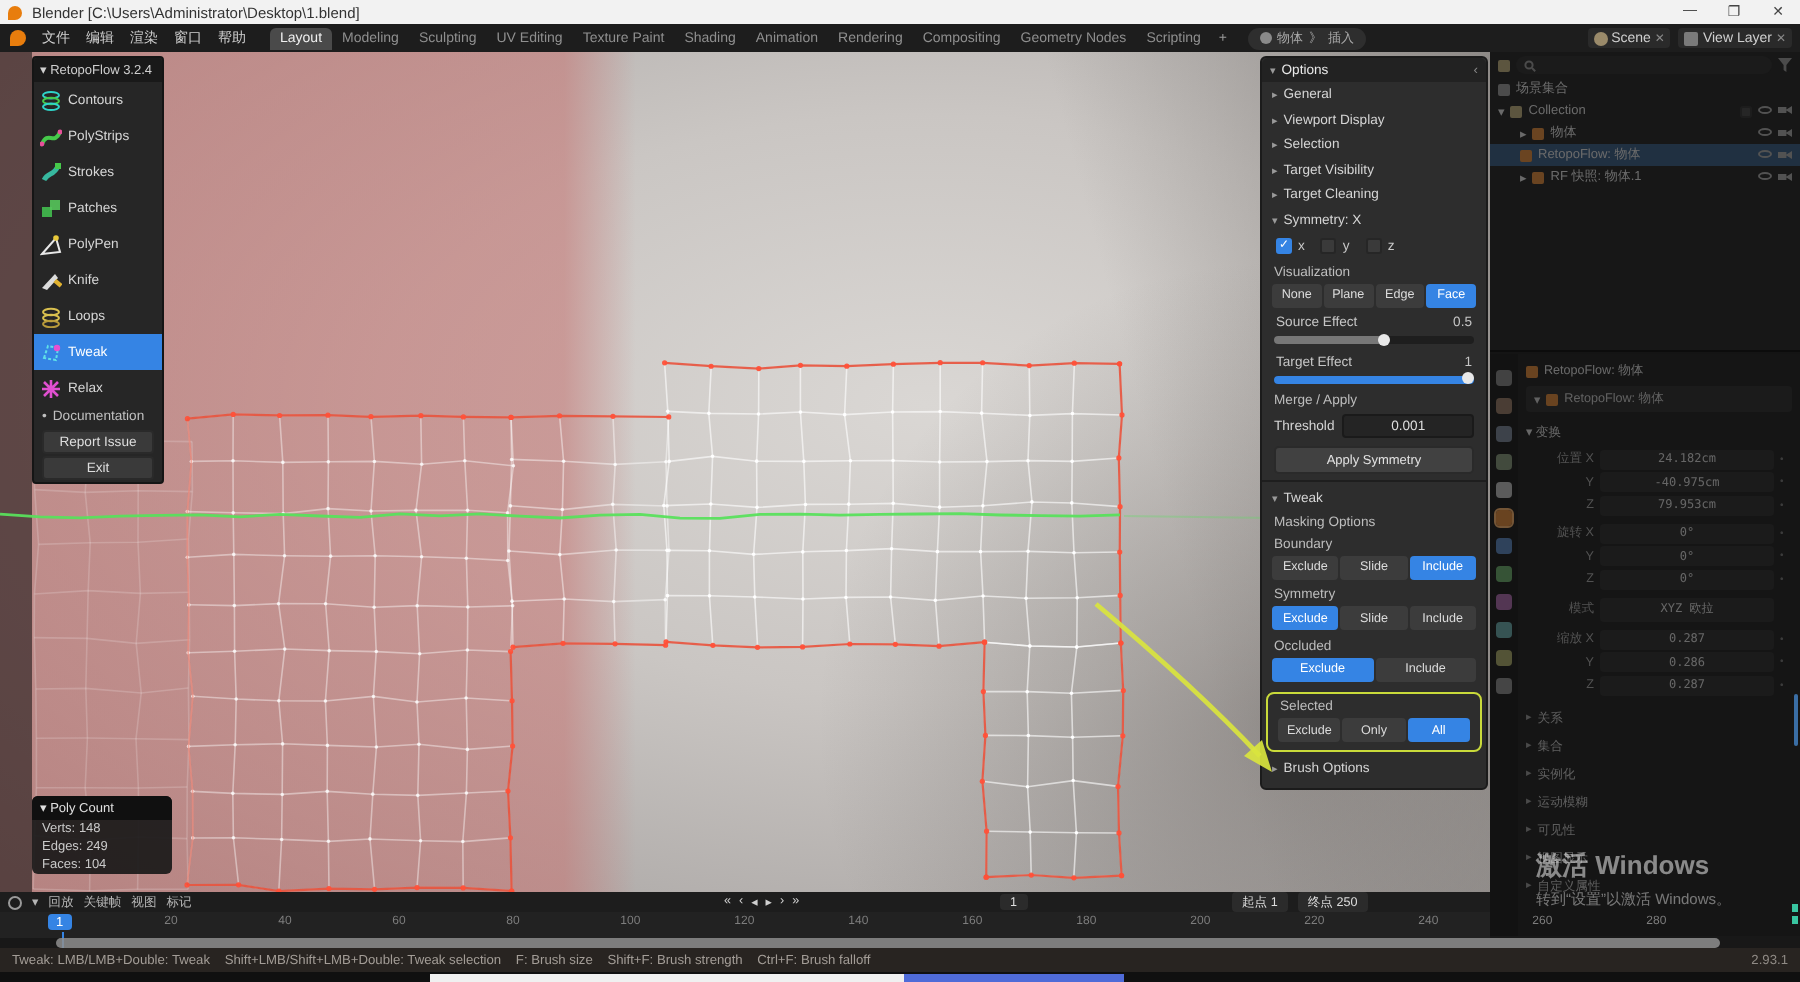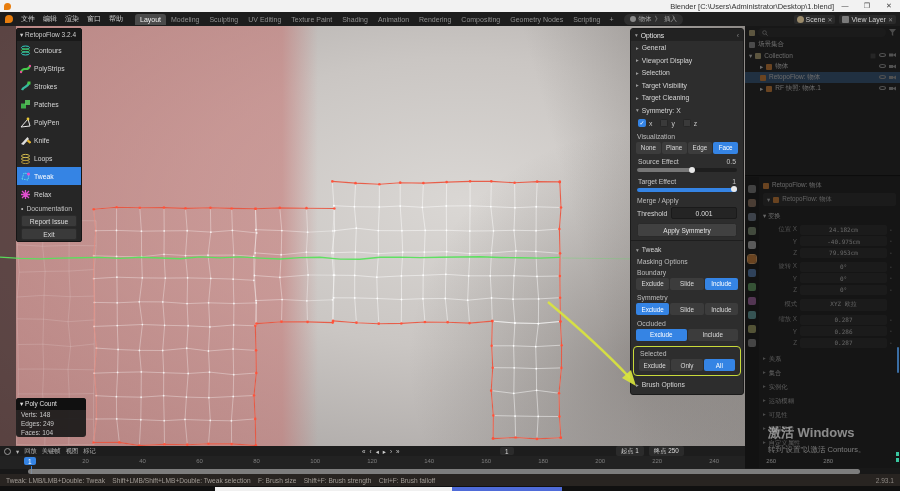--- a/index.html
+++ b/index.html
@@ -1,21 +1,21 @@
 <!DOCTYPE html>
 <html><head>
 <meta charset="utf-8">
 <style>
   * { margin:0; padding:0; box-sizing:border-box; font-family:"Liberation Sans",sans-serif; }
   html,body { width:900px; height:491px; overflow:hidden; background:#181818; position:relative; }
 
   
   #titlebar { position:absolute; top:0; left:0; width:900px; height:12px; background:#f2f2f2; display:flex; align-items:center; font-size:7.5px; color:#333; z-index:60; }
   #titlebar .blogo { width:7px; height:7px; border-radius:50% 50% 50% 0; background:#e87d0d; margin:0 5px 0 4px; }
-  #titlebar .ttl { flex:1;text-align:right; }
+  #titlebar .ttl { flex:1; }
   #titlebar .wbtns { display:flex; gap:0; }
   #titlebar .wbtn { width:22px; text-align:center; font-size:7px; color:#444; }
 
   
   #topbar { position:absolute; top:12px; left:0; width:900px; height:14px; background:#1d1d1d; display:flex; align-items:center; font-size:7px; color:#c8c8c8; z-index:60; }
   #topbar .blogo2 { width:8px; height:8px; border-radius:50% 50% 50% 0; background:#e87d0d; margin:0 4px 0 5px; }
   #topbar .menu { padding:0 4px; color:#cfcfcf; }
   #topbar .tabs { display:flex; margin-left:8px; }
   #topbar .tab { padding:2px 5px; color:#8f8f8f; border-radius:3px 3px 0 0; }
   #topbar .tab.active { background:#4a4a4a; color:#f0f0f0; }
@@ -935,21 +935,21 @@
             </div>
         </div>
       </div>
     </div>
     <div id="pscroll"></div>
   </div>
 </div>
 
 <div id="watermark">
   <div class="l1">激活 Windows</div>
-  <div class="l2">转到“设置”以激活 Contours。</div>
+  <div class="l2">转到“设置”以激活 Windows。</div>
 </div>
 
 <div id="timeline">
   <div id="tlhdr">
     <span class="clock"></span>
     <span>▾</span>
     <span>回放</span>
     <span>关键帧</span>
     <span>视图</span>
     <span>标记</span>

